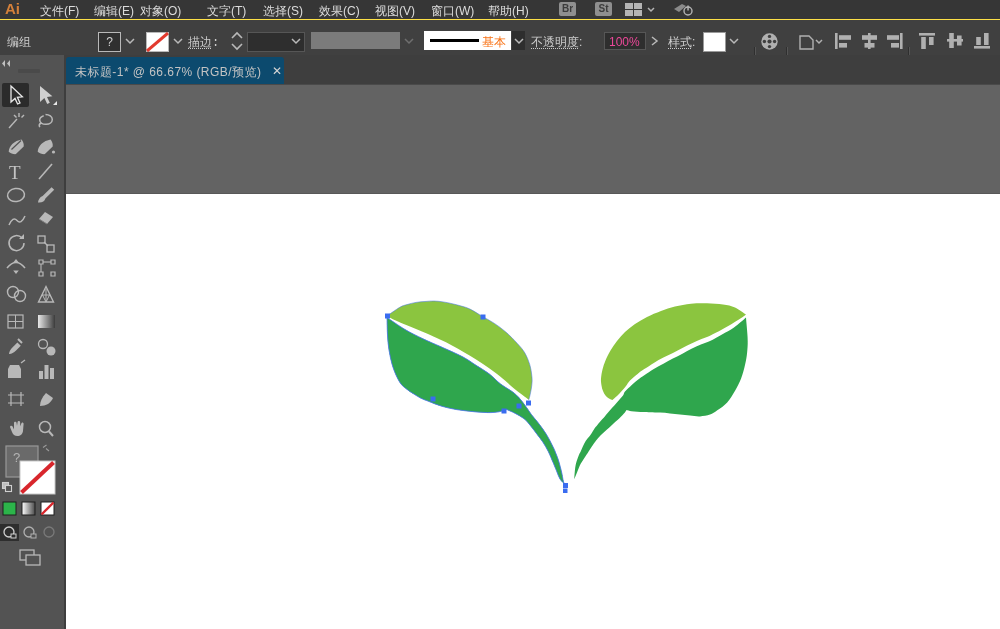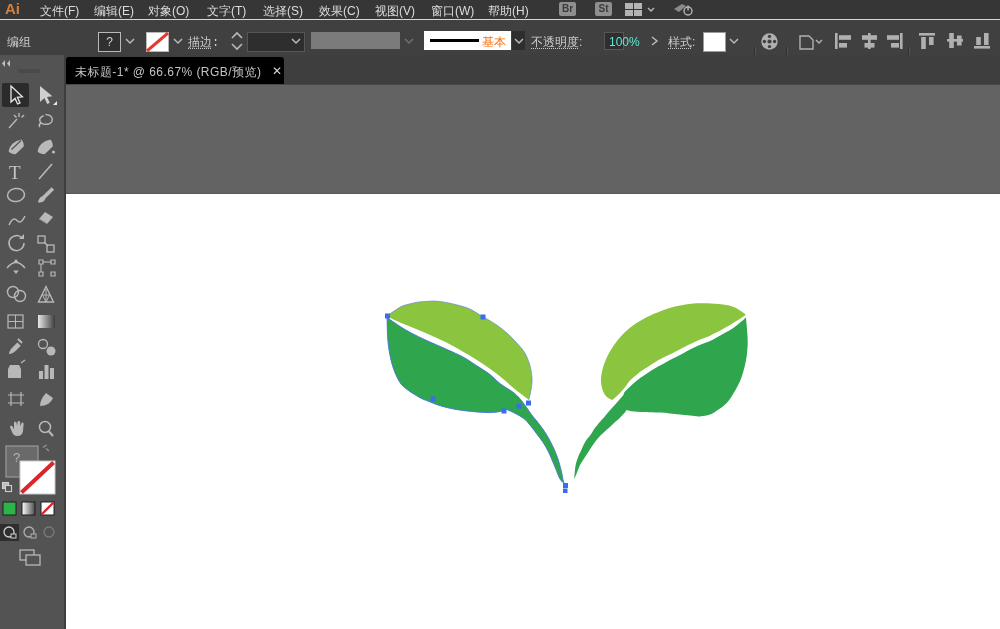--- a/index.html
+++ b/index.html
@@ -11,36 +11,36 @@
   #menubar .mi{position:absolute;top:3px;font-size:12px;color:#dcdcdc;}
   #ailogo{position:absolute;left:5px;top:0px;font-size:15px;font-weight:bold;color:#d4803a;font-family:Liberation Sans, sans-serif;}
   .badge{position:absolute;top:2px;width:17px;height:14px;background:#8f8f8f;border-radius:2px;
          color:#3c3c3c;font-size:10px;font-weight:bold;text-align:center;line-height:14px;}
   
   #ctrlbar{left:0;top:19px;width:1000px;height:36px;background:#404040;border-top:1px solid #fde047;box-sizing:border-box;}
   .clabel{position:absolute;font-size:12px;color:#cccccc;}
   .clabel u{text-decoration:underline dotted 1px;text-underline-offset:2px;}
   
   #tabbar{left:66px;top:55px;width:934px;height:29px;background:#3e3e3e;}
-  #tab{position:absolute;left:0px;top:2px;width:218px;height:27px;background:#000000;border-radius:3px 3px 0 0;}
+  #tab{position:absolute;left:0px;top:2px;width:218px;height:27px;background:#0c4a6e;border-radius:3px 3px 0 0;}
   #tab .t{position:absolute;left:9px;top:7px;font-size:12px;color:#c3c3c3;white-space:nowrap;}
   
   #toolbar{left:0;top:55px;width:64px;height:574px;background:#535353;border-right:2px solid #3e3e3e;box-sizing:content-box;}
   
   #pasteboard{left:66px;top:84px;width:934px;height:110px;background:#636363;border-top:1px solid #4a4a4a;box-sizing:border-box;}
   #artboard{left:66px;top:194px;width:934px;height:435px;background:#ffffff;}
 </style>
 </head>
 <body>
 
 <div id="menubar" class="abs">
   <span id="ailogo">Ai</span>
   <span class="mi" style="left:40px;">文件(F)</span>
   <span class="mi" style="left:94px;">编辑(E)</span>
-  <span class="mi" style="left:148px;">对象(O)</span>
+  <span class="mi" style="left:140px;">对象(O)</span>
   <span class="mi" style="left:207px;">文字(T)</span>
   <span class="mi" style="left:263px;">选择(S)</span>
   <span class="mi" style="left:319px;">效果(C)</span>
   <span class="mi" style="left:375px;">视图(V)</span>
   <span class="mi" style="left:431px;">窗口(W)</span>
   <span class="mi" style="left:488px;text-align:right;">帮助(H)</span>
   <span class="badge" style="left:559px;">Br</span>
   <span class="badge" style="left:595px;">St</span>
   <svg class="abs" style="left:624px;top:2px;" width="75" height="15" viewBox="0 0 75 15">
     <rect x="1" y="1" width="8" height="6" fill="#b4b4b4"></rect>
@@ -87,21 +87,21 @@
     </svg>
 
   <div class="abs" style="left:424px;top:11px;width:87px;height:19px;background:#ffffff;"></div>
   <div class="abs" style="left:430px;top:19px;width:49px;height:3px;background:#000000;"></div>
   <span class="clabel" style="left:482px;top:14px;color:#f97316;">基本</span>
   <div class="abs" style="left:512px;top:11px;width:13px;height:19px;background:#2e2e2e;"></div>
   <svg class="abs" style="left:513px;top:17px;" width="12" height="8">
       <path d="M2,2 l4,4 l4,-4" stroke="#b9b9b9" stroke-width="1.5" fill="none"></path>
     </svg>
   <span class="clabel" style="left:531px;top:14px;text-align:right;"><u>不透明度</u>:</span>
-  <div class="abs" style="left:604px;top:12px;width:20px;height:18px;background:#2e2e2e;border:1px solid #565656;color:#5eead4;font-size:12px;line-height:18px;padding-left:4px;box-sizing:border-box;">100%</div>
+  <div class="abs" style="left:604px;top:12px;width:42px;height:18px;background:#2e2e2e;border:1px solid #565656;color:#ec4899;font-size:12px;line-height:18px;padding-left:4px;box-sizing:border-box;">100%</div>
   <svg class="abs" style="left:649px;top:15px;" width="10" height="12">
       <path d="M3,2 l5,4 l-5,4" stroke="#b9b9b9" stroke-width="1.5" fill="none"></path>
     </svg>
   <span class="clabel" style="left:668px;top:14px;"><u>样式</u>:</span>
   <div class="abs" style="left:703px;top:12px;width:21px;height:18px;background:#ffffff;border:1px solid #9a9a9a;"></div>
   <svg class="abs" style="left:728px;top:17px;" width="12" height="8">
       <path d="M2,2 l4,4 l4,-4" stroke="#b9b9b9" stroke-width="1.5" fill="none"></path>
     </svg>
   <div class="abs" style="left:754px;top:27px;width:1px;height:24px;background:#2f2f2f;"></div>
   <div class="abs" style="left:755px;top:27px;width:1px;height:24px;background:#555555;"></div>

